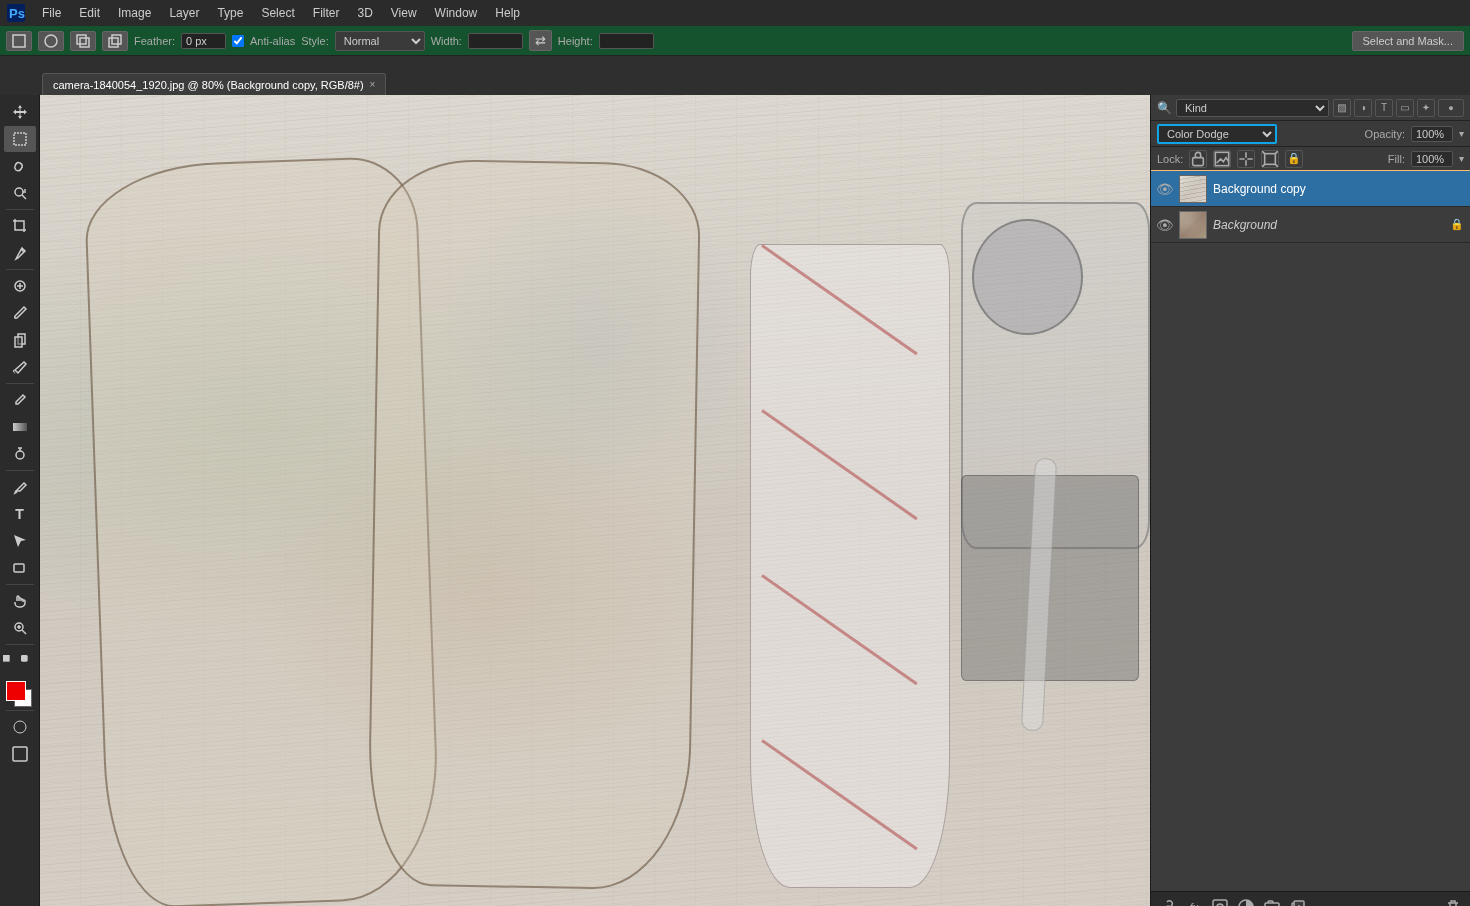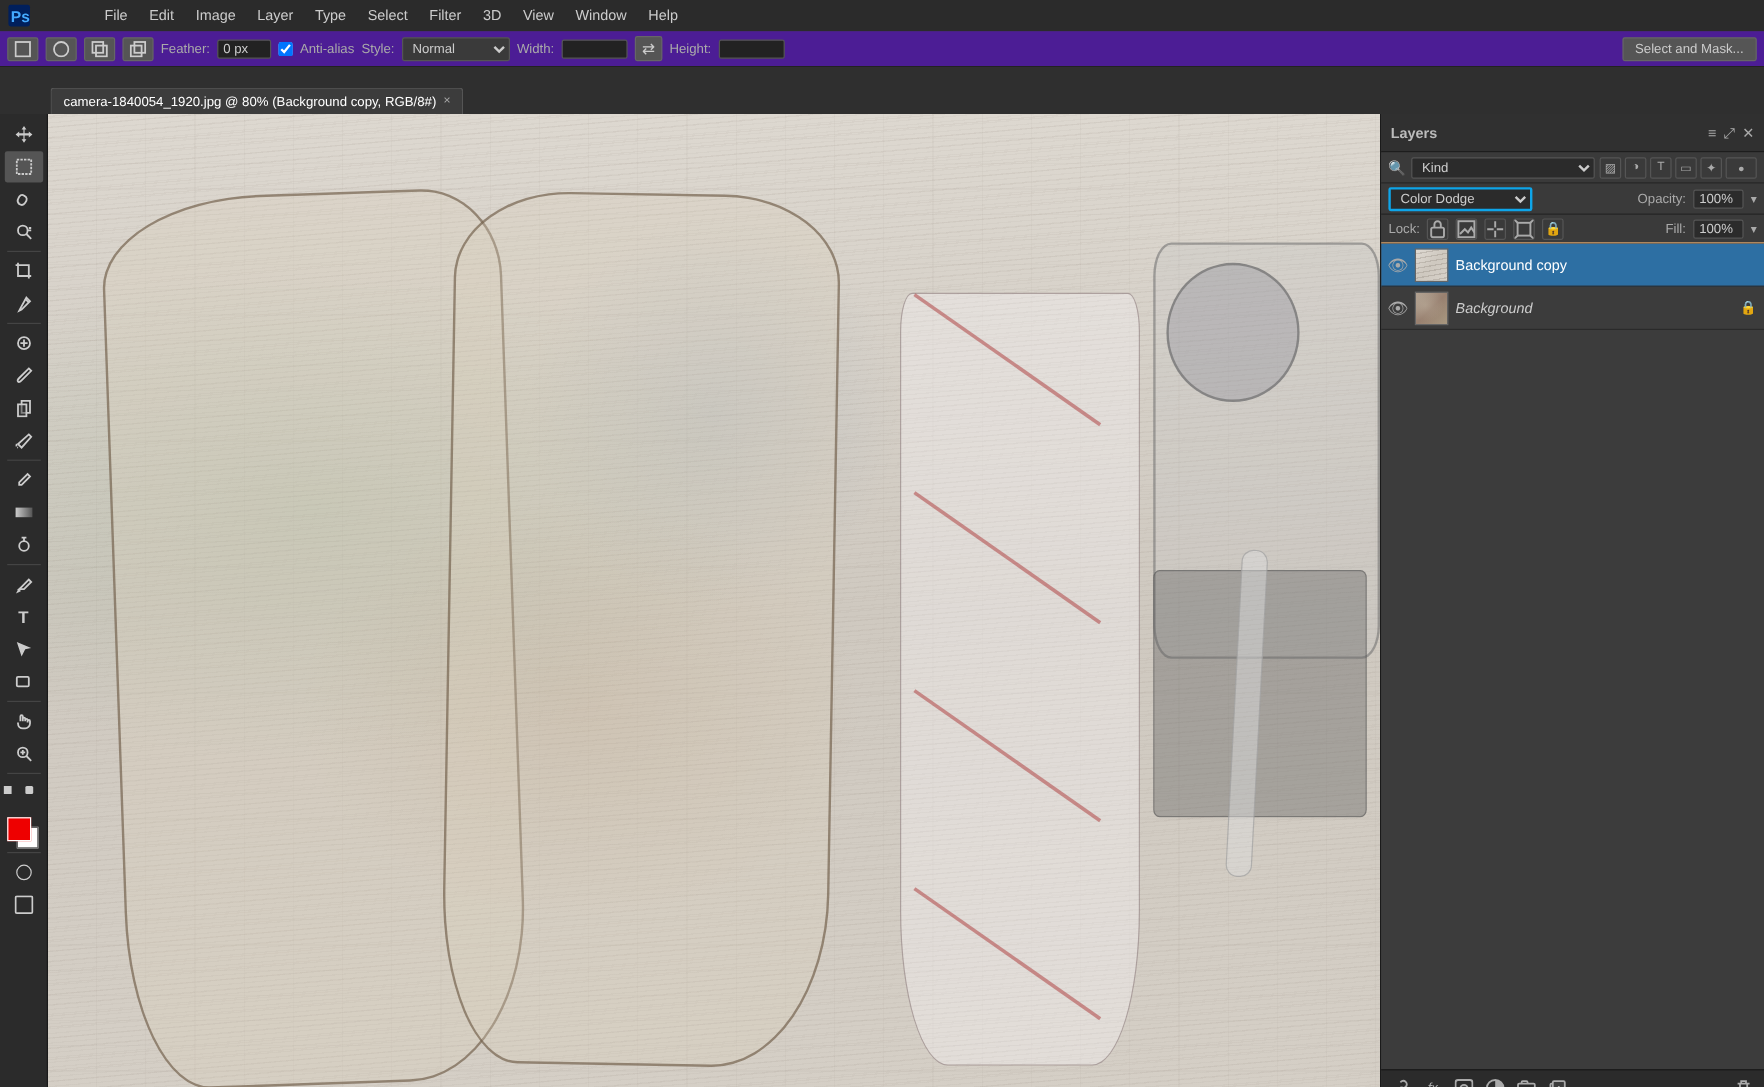--- a/index.html
+++ b/index.html
@@ -4,26 +4,26 @@
   <style>
     * { margin: 0; padding: 0; box-sizing: border-box; }
     body { width: 1470px; height: 906px; background: #3c3c3c; font-family: Arial, sans-serif; font-size: 12px; color: #ccc; overflow: hidden; user-select: none; }
 
     
     #menu-bar {
       width: 100%; height: 26px; background: #2b2b2b; display: flex; align-items: center; padding: 0 4px;
     }
     #menu-bar .app-icon { width: 24px; height: 24px; margin-right: 6px; display: flex; align-items: center; justify-content: center; }
     #menu-bar .app-icon svg { width: 20px; height: 20px; }
-    .menu-items { display: flex; align-items: flex-end; gap: 2px; margin-left: 45px; }
+    .menu-items { display: flex; align-items: flex-end; gap: 2px; }
     .menu-item { padding: 2px 8px; color: #ccc; font-size: 12px; cursor: pointer; border-radius: 2px; }
 
     
     #options-bar {
-      width: 100%; height: 30px; background: #4c1d95; border-bottom: 1px solid #222; display: flex; align-items: center; padding: 12px 6px; gap: 6px;
+      width: 100%; height: 30px; background: #14532d; border-bottom: 1px solid #222; display: flex; align-items: center; padding: 12px 6px; gap: 6px;
     }
     .opt-btn { background: #555; border: 1px solid #666; border-radius: 2px; color: #ccc; padding: 2px 5px; cursor: pointer; font-size: 11px; display: flex; align-items: center; justify-content: center; }
     .opt-btn svg { width: 14px; height: 14px; }
     .opt-label { color: #aaa; font-size: 11px; }
     .opt-input { background: #222; border: 1px solid #555; color: #ccc; font-size: 11px; width: 50px; padding: 1px 4px; border-radius: 2px; }
     .opt-checkbox { width: 12px; height: 12px; }
     .opt-select { background: #3a3a3a; border: 1px solid #555; color: #ccc; font-size: 11px; padding: 2px 4px; border-radius: 2px; cursor: pointer; }
     .opt-select-wide { width: 90px; }
     .select-mask-btn { background: #555; border: 1px solid #666; border-radius: 2px; color: #ccc; padding: 3px 10px; cursor: pointer; font-size: 11px; margin-left: auto; }
 
@@ -520,28 +520,20 @@
 
         <div class="sketch-overlay"></div>
       </div>
     </div>
   </div>
 
   <div id="right-panel">
 
     <div id="layers-panel">
 
-      <div id="layers-header">
-        <span class="panel-title">Layers</span>
-        <div class="panel-icons">
-          <button class="panel-icon-btn">≡</button>
-          <button class="panel-icon-btn">⤢</button>
-          <button class="panel-icon-btn">✕</button>
-        </div>
-      </div>
 
       <div id="layers-filter-row">
         <span class="filter-icon">🔍</span>
         <select class="filter-select">
           <option>Kind</option>
           <option>Name</option>
           <option>Effect</option>
           <option>Mode</option>
           <option>Attribute</option>
         </select>

